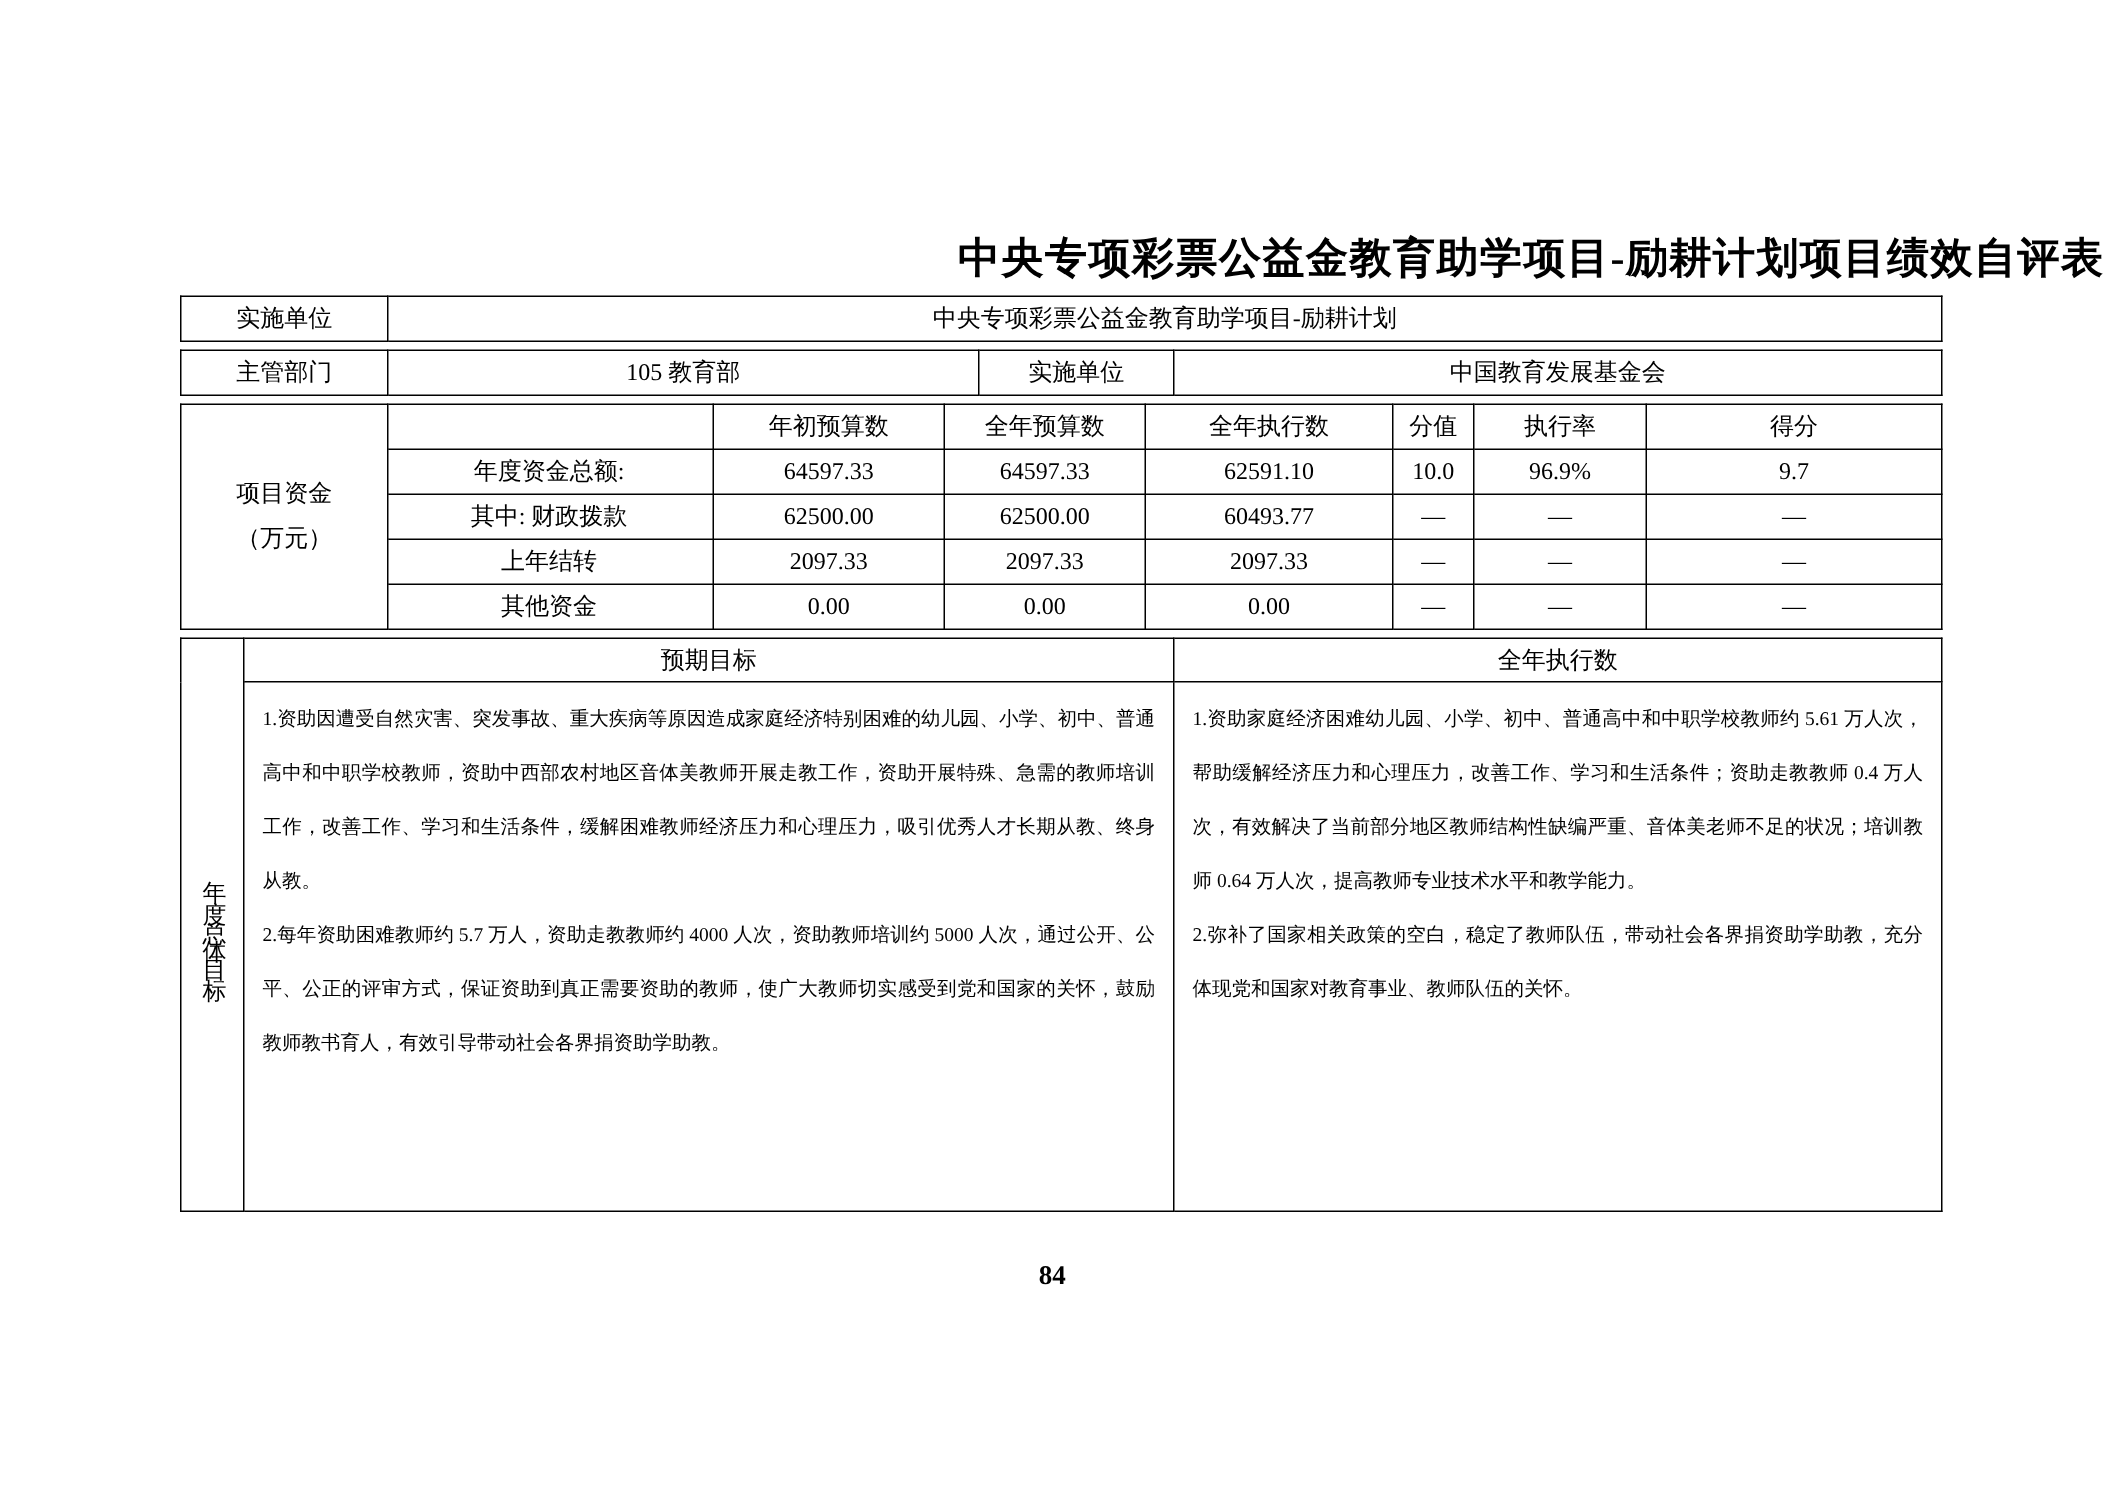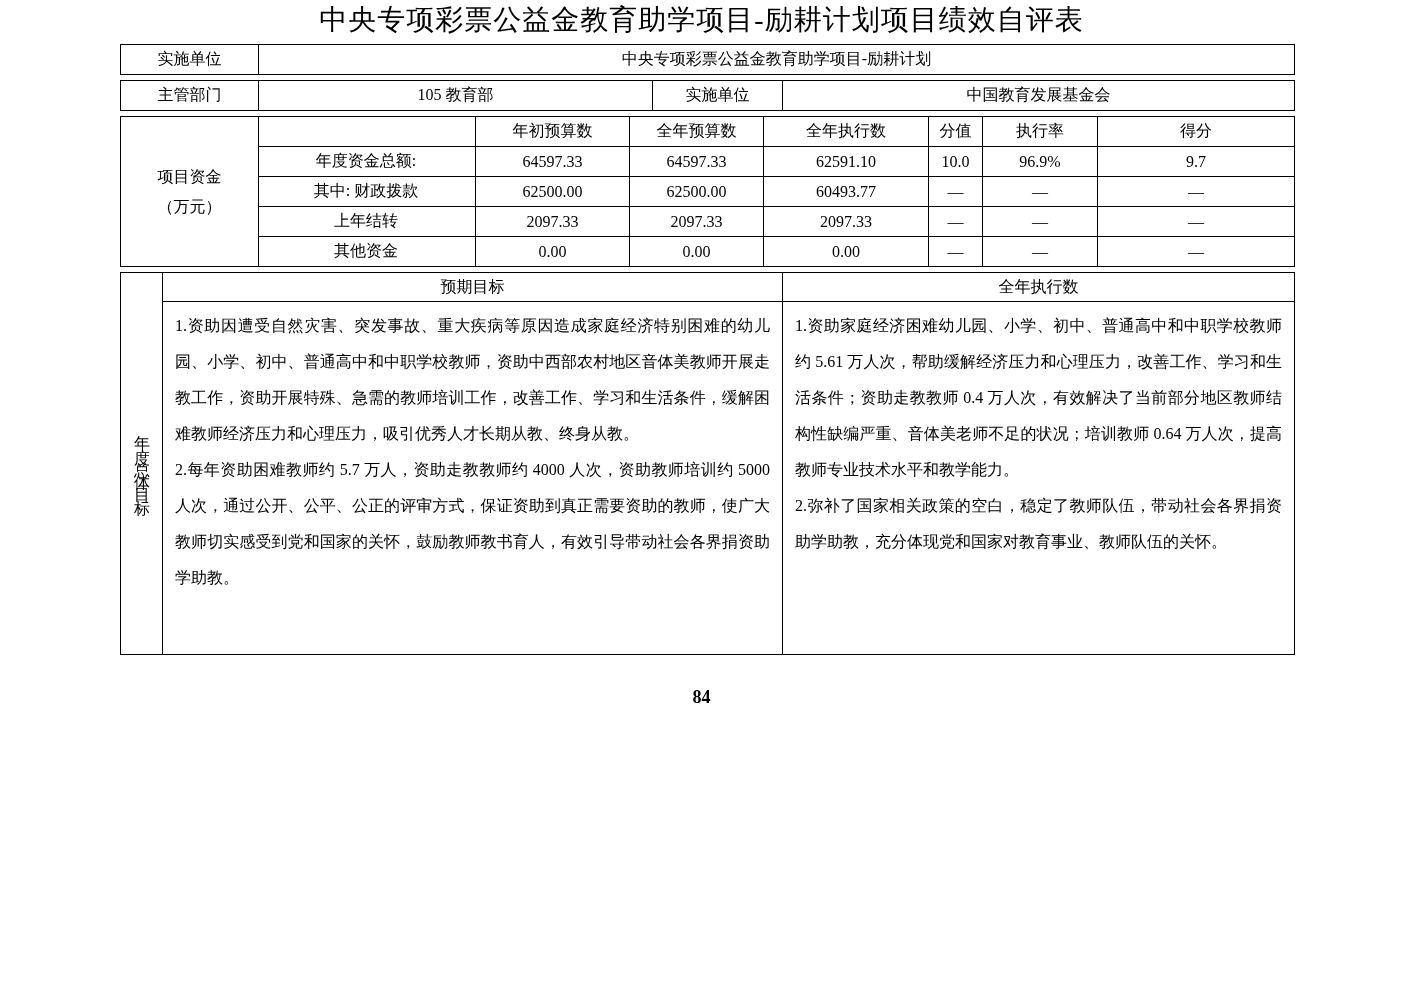--- a/index.html
+++ b/index.html
@@ -10,23 +10,24 @@
     font-family: "Liberation Serif", "DejaVu Serif", serif;
   }
   .page {
     position: relative;
     width: 1403px;
     height: 992px;
     background: #ffffff;
     overflow: hidden;
   }
   .doc-title {
-    text-align: center;
+    padding-top: 153px;
+    text-align: right;
     font-size: 28px;
-    font-weight: 400;
+    font-weight: 700;
     letter-spacing: 1px;
     line-height: 40px;
   }
   .doc-subtitle {
     margin-top: 6px;
     text-align: center;
     font-size: 17px;
     line-height: 26px;
   }
   .content {
@@ -62,21 +63,21 @@
   }
   .sec-goals .hdr-row td { height: 28px; }
   .goals-body-cell {
     height: 340px !important;
     vertical-align: top !important;
     text-align: left !important;
     padding: 6px 12px !important;
   }
   .goals-body-cell p {
     margin: 0;
-    font-size: 16px;
+    font-size: 13px;
     line-height: 36px;
     text-align: justify;
   }
   .goals-label-cell {
     padding: 0 !important;
   }
   .vtext {
     display: inline-block;
     writing-mode: vertical-lr;
     text-orientation: upright;

